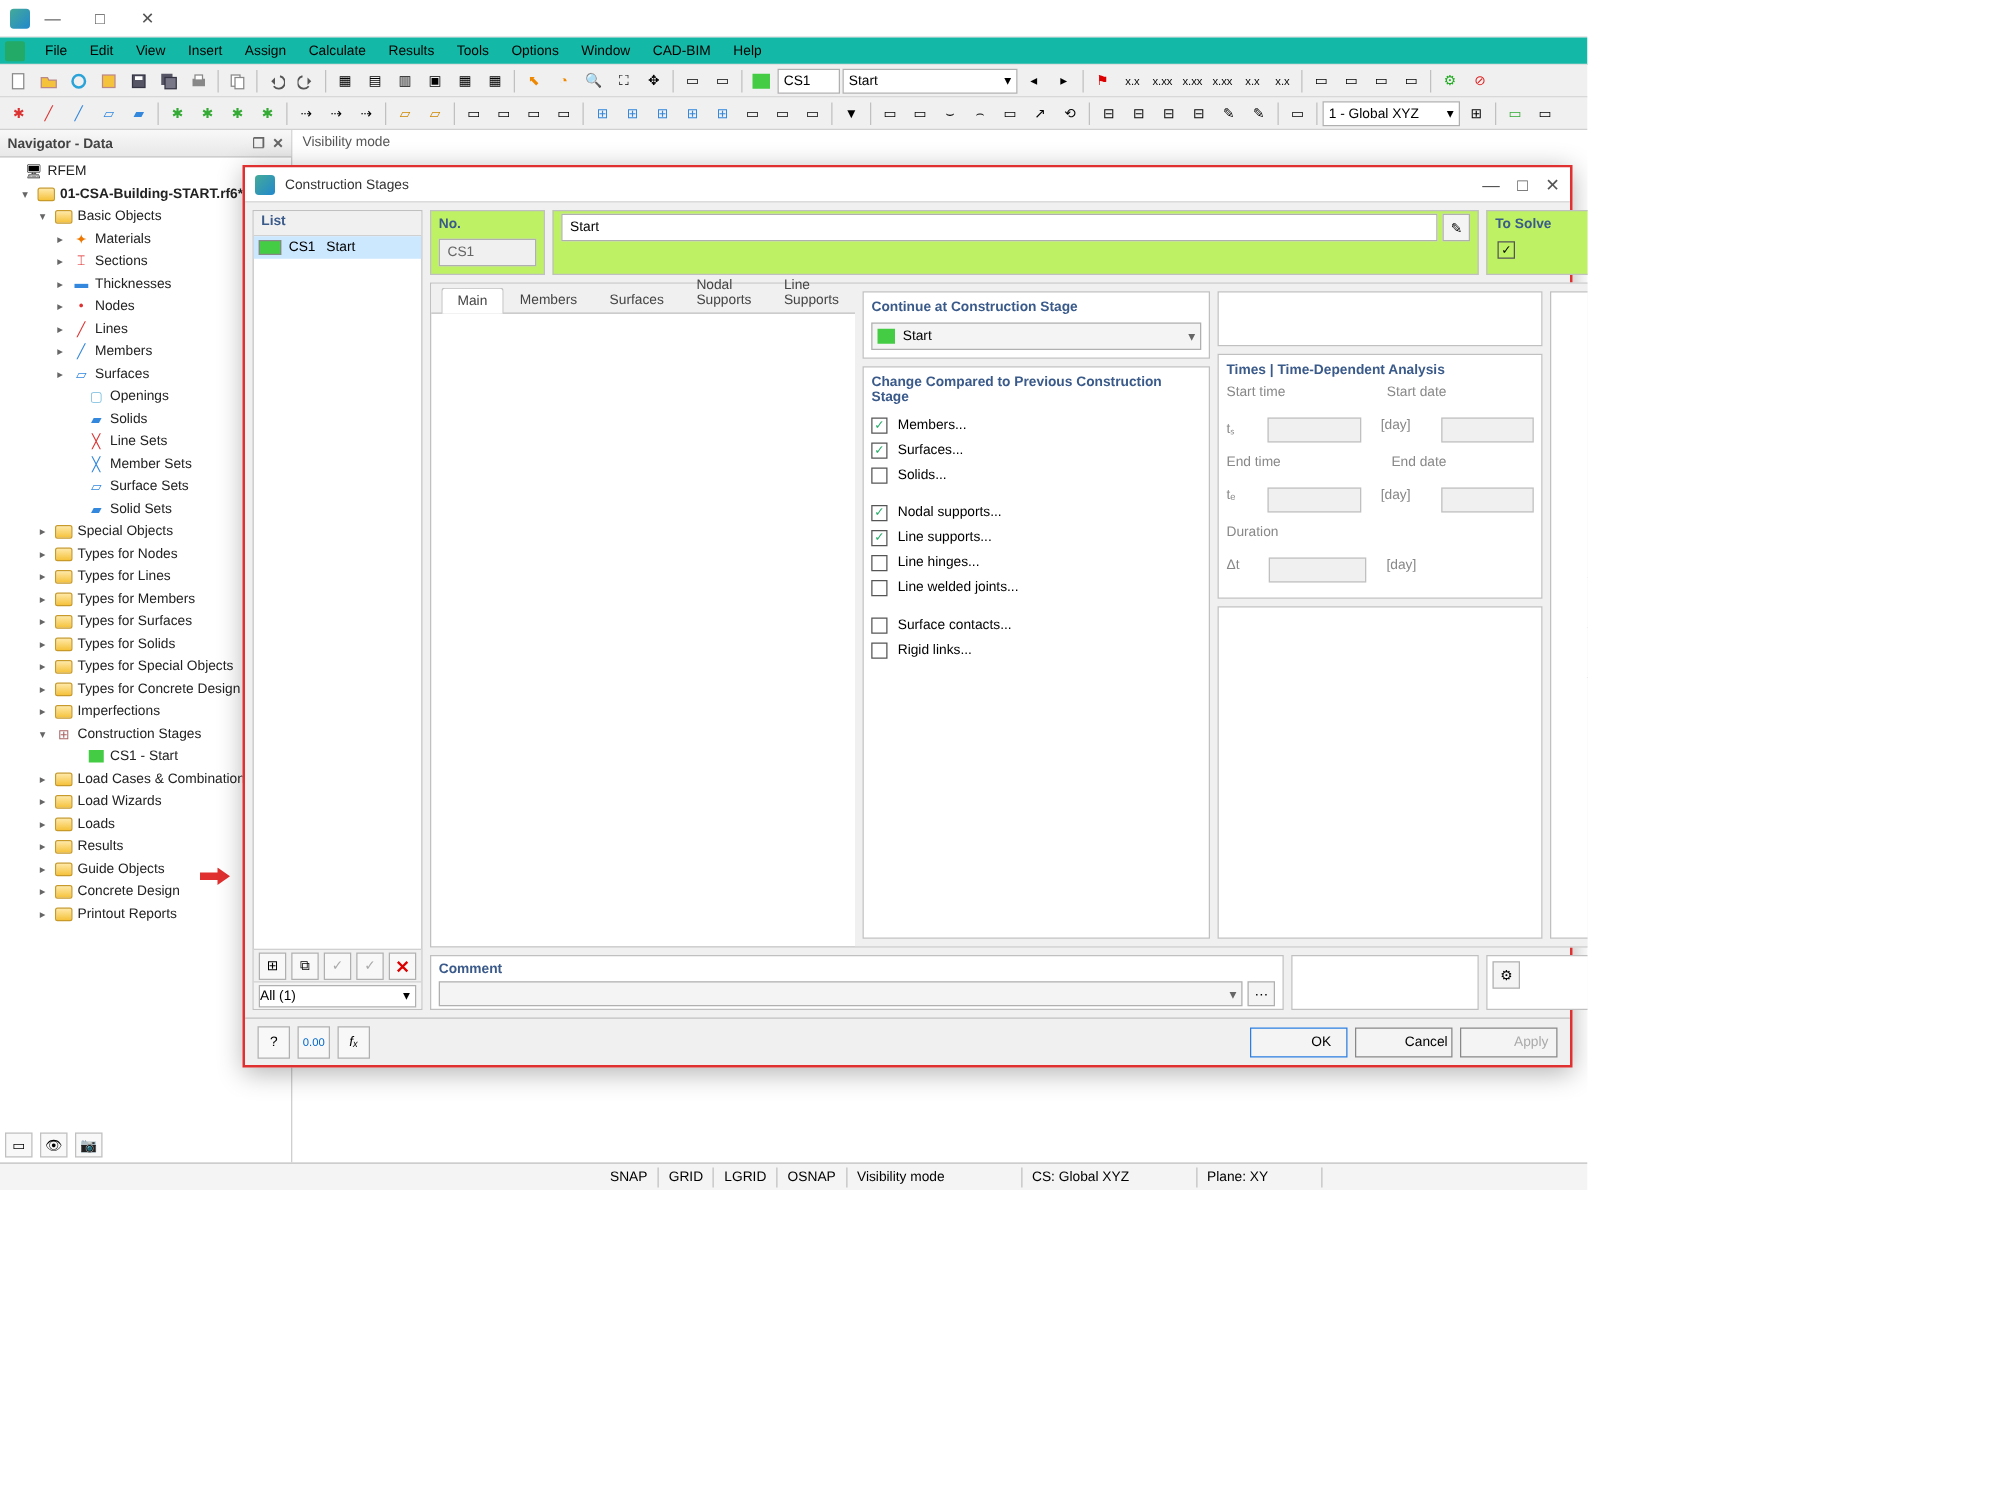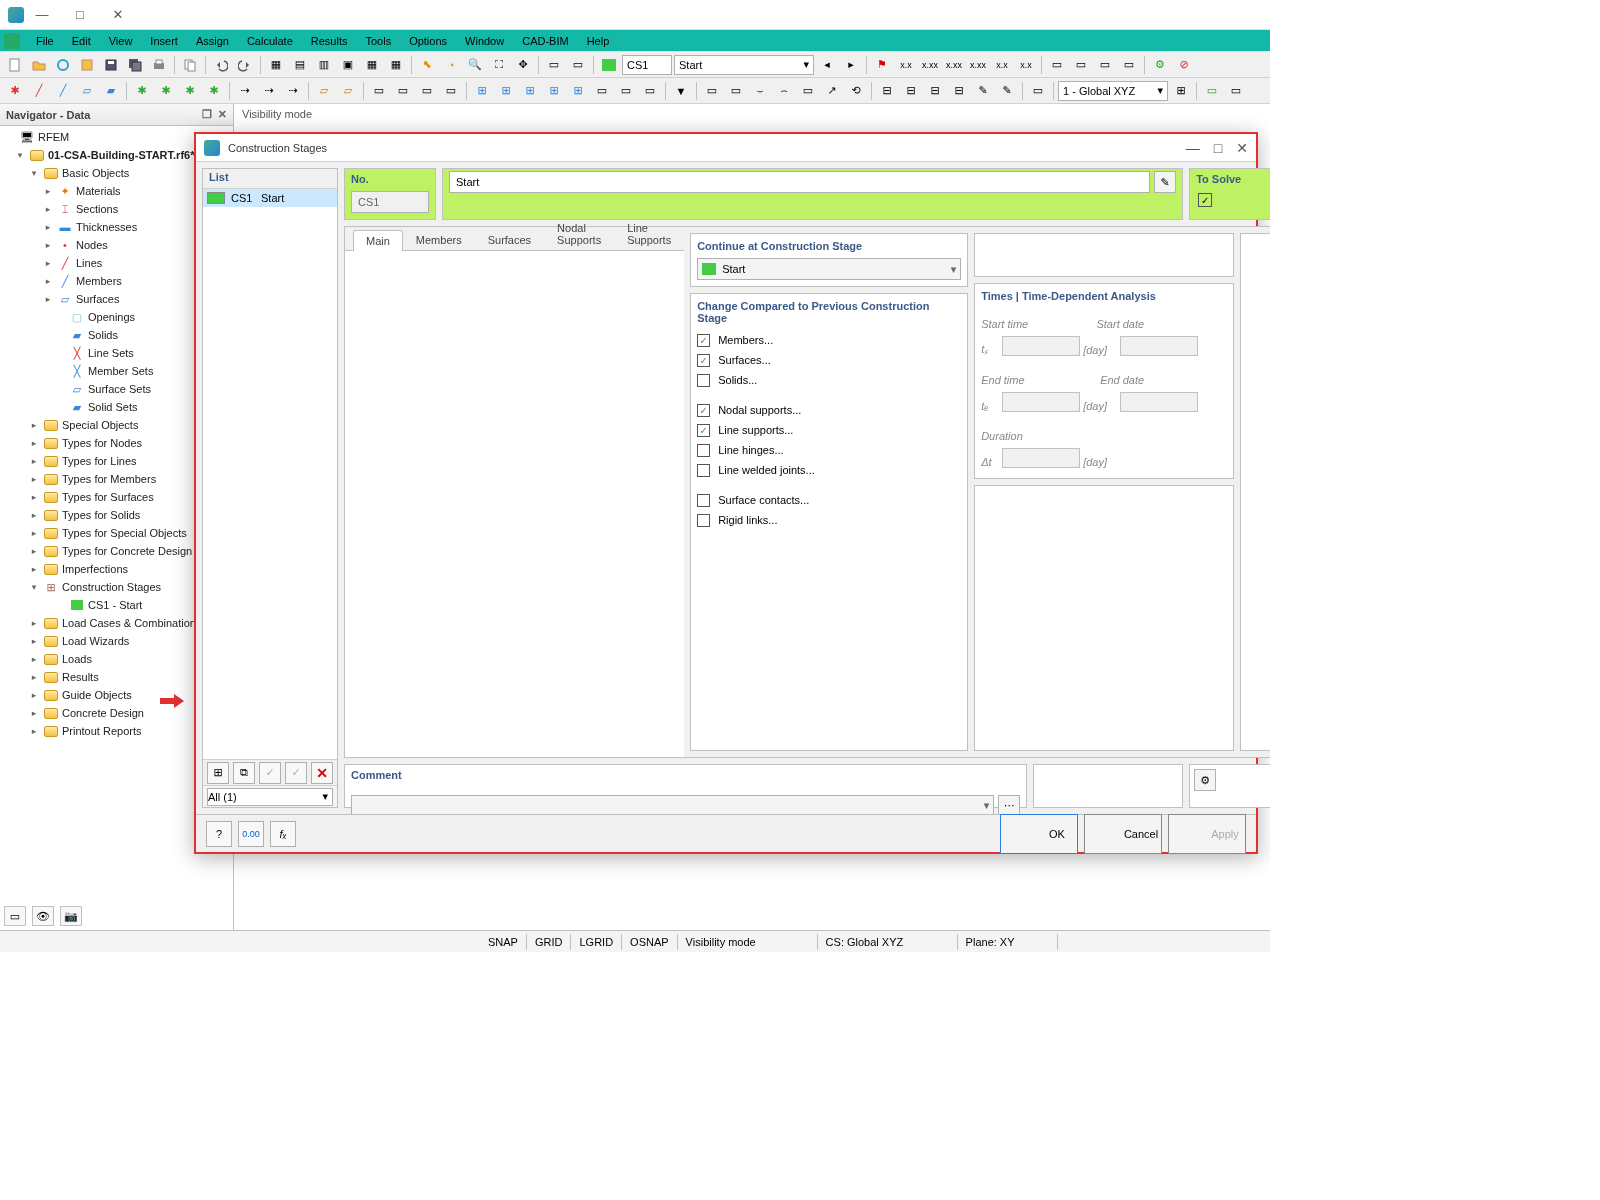--- a/index.html
+++ b/index.html
@@ -91,42 +91,42 @@
 
 .group { background: #fff; border: 1px solid #c0c0c0; padding: 6px; }
 .group-title { color: #3a5a8a; font-weight: 600; margin-bottom: 6px; }
 .combo-green { height: 22px; border: 1px solid #b0b0b0; background: #f4f4f4; display: flex; align-items: center; padding: 0 4px; }
 .combo-green .sq { width: 14px; height: 12px; background: #4c4; margin-right: 6px; }
 .combo-green .arr { margin-left: auto; color: #666; }
 .chk-row { display: flex; align-items: center; height: 20px; }
 .chk-row .cb { width: 13px; height: 13px; border: 1px solid #555; margin-right: 8px; display:inline-flex; align-items:center; justify-content:center; font-size:10px; color:#2a6; }
 .chk-row.gap-after { margin-bottom: 10px; }
 
-.time-row { display: flex; align-items: flex-end; height: 22px; margin-bottom: 4px; gap: 3px; font-style: italic; }
+.time-row { display: flex; align-items: flex-start; height: 22px; margin-bottom: 4px; gap: 16px; }
 .time-row .tl { width: 80px; color: #888; }
 .time-row .tsym { width: 18px; color: #888; }
 .time-row .tinput { width: 78px; height: 20px; background: #f0f0f0; border: 1px solid #c0c0c0; }
 .time-row .tunit { width: 34px; color: #888; }
 .time-row .tdate { width: 78px; height: 20px; background: #f0f0f0; border: 1px solid #c0c0c0; }
 
 .preview { flex:1; background:#fff; border:1px solid #c0c0c0; display:flex; align-items:center; justify-content:center; }
 
 
 .comment-row { display:flex; gap:6px; height: 44px; }
 .comment-box { flex:1; background:#fff; border:1px solid #c0c0c0; padding:4px 6px; }
 .comment-input { height:20px; background:#f4f4f4; border:1px solid #b0b0b0; display:flex; align-items:center; }
 .comment-input .arr { margin-left:auto; padding:0 4px; color:#666; }
 .side-box { width:150px; background:#fff; border:1px solid #c0c0c0; }
 .side-box2 { width:300px; background:#fff; border:1px solid #c0c0c0; padding:4px; }
 
 
 .dlg-footer { height: 38px; background: #f0f0f0; border-top: 1px solid #c0c0c0; display: flex; align-items: center; padding: 0 10px; gap: 6px; }
 .dlg-footer .ft-btn { width: 26px; height: 26px; background: #f8f8f8; border: 1px solid #b0b0b0; display:flex; align-items:center; justify-content:center; cursor:pointer; }
 .dlg-footer .spacer { flex: 1; }
-.dlg-footer .btn { width: 78px; height: 40px; border: 1px solid #888; background: #f4f4f4; cursor: pointer; display:flex; align-items:center; justify-content:center;padding-left:36px; }
+.dlg-footer .btn { width: 78px; height: 24px; border: 1px solid #888; background: #f4f4f4; cursor: pointer; display:flex; align-items:center; justify-content:center;padding-left:36px; }
 .dlg-footer .btn.primary { border: 1px solid #2a7de1; }
 .dlg-footer .btn.disabled { color: #aaa; }
 
 
 .statusbar { position: absolute; bottom: 0; left: 0; right: 0; height: 22px; background: #f4f4f4; border-top: 1px solid #c0c0c0; display: flex; align-items: center; padding: 0 0; gap: 0; }
 .statusbar .sb-btn { padding: 2px 8px; border-right: 1px solid #c0c0c0; cursor: pointer; }
 .statusbar .sb-gap { flex: 1; }
 
 
 .bl-toolbar { position: absolute; bottom: 24px; left: 4px; height: 24px; display: flex; gap: 6px; align-items: center; }
@@ -728,21 +728,21 @@
                     <line x1="130" y1="35" x2="130" y2="115"></line>
                 </g>
               </svg>
             </div>
           </div>
         </div>
       </div>
 
       <div class="comment-row">
         <div class="comment-box">
-          <div style="color:#3a5a8a;font-weight:600;margin-bottom:14px;">Comment</div>
+          <div style="color:#3a5a8a;font-weight:600;margin-bottom:4px;">Comment</div>
           <div style="display:flex;gap:4px;">
             <div class="comment-input" style="flex:1;">
                 <span class="arr">▾</span>
               </div>
             <div style="width:22px;height:20px;border:1px solid #b0b0b0;background:#f4f4f4;display:flex;align-items:center;justify-content:center;">⋯</div>
           </div>
         </div>
         <div class="side-box"></div>
         <div class="side-box2">
           <div style="width:22px;height:22px;border:1px solid #b0b0b0;background:#f4f4f4;display:flex;align-items:center;justify-content:center;">⚙</div>

